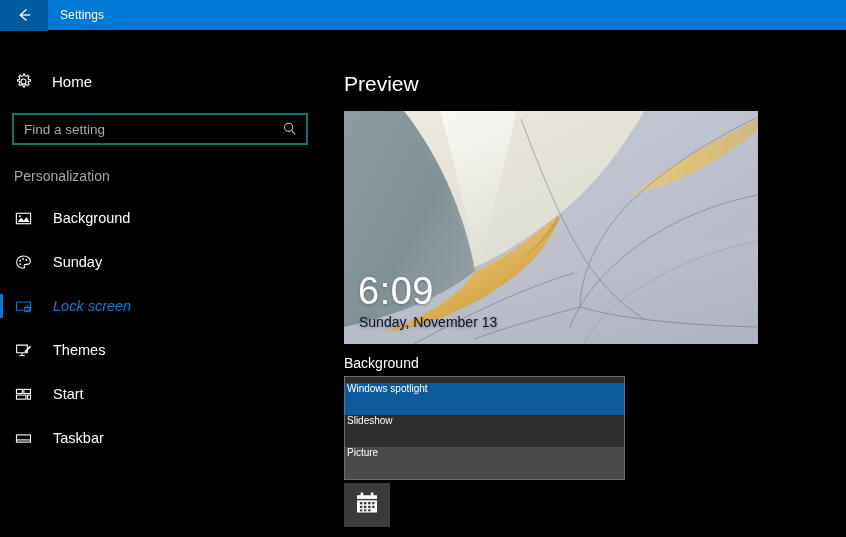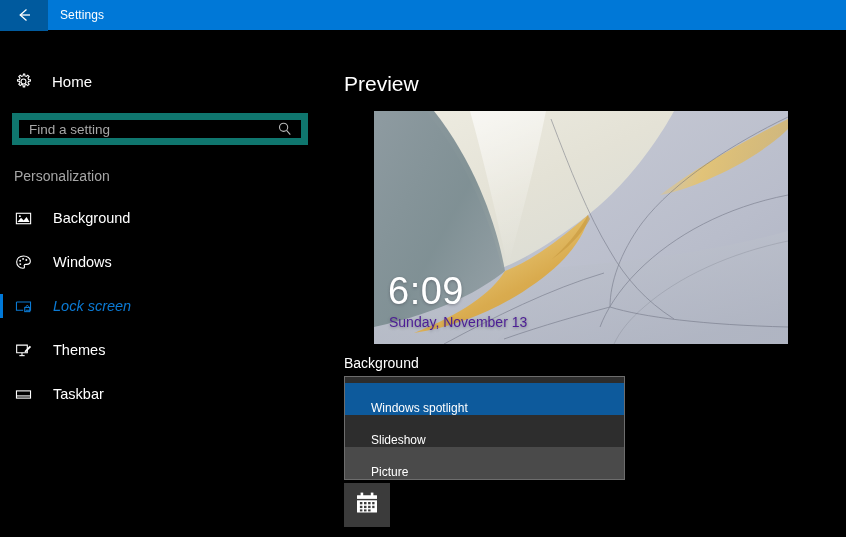--- a/index.html
+++ b/index.html
@@ -65,21 +65,21 @@
   .home-row .ico { width: 30px; display: flex; align-items: center; }
   .home-label {
     color: #ffffff;
     font-size: 15px;
     margin-left: 8px;
   }
 
   .search-wrap {
     margin: 14px 0 0 12px;
     width: 296px; height: 32px;
-    border: 7px solid #0f766e;
+    border: 2px solid #0f766e;
     background: #000000;
     display: flex;
     align-items: center;
     padding: 0 8px 0 10px;
     cursor: text;
   }
   .search-input {
     flex: 1;
     background: transparent;
     border: none;
@@ -141,37 +141,36 @@
   }
 
   
   .preview {
     position: relative;
     margin-top: 15px;
     width: 414px; height: 233px;
     overflow: hidden;
     background: #b6bac4;
     cursor: default;
-    margin-left: 30px;
   }
   .preview svg { position: absolute; left: 0; top: 0; display: block; }
   .lock-clock {
     position: absolute;
     left: 14px; bottom: 34px;
     color: #ffffff;
     font-size: 38px;
     font-weight: 300;
     line-height: 1;
     letter-spacing: .5px;
     text-shadow: 0 1px 3px rgba(60,60,70,.45);
   }
   .lock-date {
     position: absolute;
     left: 15px; bottom: 14px;
-    color: #4c1d95;
+    color: #0f172a;
     font-size: 14px;
     font-weight: 400;
     text-shadow: 0 1px 3px rgba(60,60,70,.45);
   }
 
   .section-label {
     color: #ffffff;
     font-size: 14px;
     margin-top: 11px;
   }
@@ -180,24 +179,24 @@
   .dropdown {
     margin-top: 5px;
     width: 281px;
     border: 1px solid #6d6d6d;
     background: #2d2d2d;
     padding-top: 6px;
   }
   .dd-item {
     height: 32px;
     display: flex;
-    align-items: flex-end;
-    padding-left: 26px;
-    color: #ffffff;
-    font-size: 12px;
+    align-items: flex-start;
+    padding-left: 2px;
+    color: #ffffff;
+    font-size: 10px;
     cursor: pointer;
   }
   .dd-item.selected { background: #0d5a9c; }
   .dd-item.hover { background: #4a4a4a; }
 
   .cal-tile {
     margin-top: 3px;
     width: 46px; height: 44px;
     background: #3b3b3b;
     display: flex;
@@ -274,21 +273,21 @@
             <path d="M10 3.1 C5.8 3.1 2.8 5.9 2.8 9.6 C2.8 13.2 5.6 16.1 9.3 16.1
                      C10.6 16.1 11.1 15.4 11.1 14.7 C11.1 14.1 10.7 13.7 10.7 13.1
                      C10.7 12.4 11.3 12.0 12.0 12.0 L13.5 12.0 C15.6 12.0 17.2 10.5 17.2 8.5
                      C17.2 5.5 14.0 3.1 10 3.1 Z" fill="none" stroke="#ffffff" stroke-width="1.15"></path>
             <circle cx="6.5" cy="8.1" r="1.0" fill="#ffffff"></circle>
             <circle cx="9.6" cy="6.2" r="1.0" fill="#ffffff"></circle>
             <circle cx="13.0" cy="7.3" r="1.0" fill="#ffffff"></circle>
             <circle cx="6.6" cy="11.7" r="1.0" fill="#ffffff"></circle>
           </svg>
         </span>
-        <span class="nav-label">Windows</span>
+        <span class="nav-label">Sunday</span>
       </div>
 
       <div class="nav-item selected">
         <span class="accent"></span>
         <span class="ico">
           <svg width="19" height="19" viewBox="0 0 20 20">
             <path d="M2.6 5.2 L17.4 5.2 L17.4 14.0 L12.4 14.0" fill="none" stroke="#0b7ad4" stroke-width="1.15"></path>
             <path d="M2.6 5.2 L2.6 14.0 L9.6 14.0" fill="none" stroke="#0b7ad4" stroke-width="1.15"></path>
             <rect x="11.3" y="11.0" width="5.3" height="4.4" fill="none" stroke="#0b7ad4" stroke-width="1.15"></rect>
             <path d="M12.8 11.0 L12.8 9.8 A1.25 1.25 0 0 1 15.2 9.8 L15.2 11.0" fill="none" stroke="#0b7ad4" stroke-width="1.05"></path>
@@ -303,20 +302,32 @@
           <svg width="19" height="19" viewBox="0 0 20 20">
             <path d="M2.8 4.3 L14.0 4.3 L14.0 12.4 L2.8 12.4 Z" fill="none" stroke="#ffffff" stroke-width="1.15"></path>
             <line x1="8.4" y1="12.4" x2="8.4" y2="15.2" stroke="#ffffff" stroke-width="1.15"></line>
             <line x1="5.6" y1="15.4" x2="11.2" y2="15.4" stroke="#ffffff" stroke-width="1.15"></line>
             <path d="M11.0 10.9 L16.6 5.0 L18.0 6.4 L12.3 12.1 Z" fill="#ffffff"></path>
           </svg>
         </span>
         <span class="nav-label">Themes</span>
       </div>
 
+      <div class="nav-item">
+        <span class="accent"></span>
+        <span class="ico">
+          <svg width="19" height="19" viewBox="0 0 20 20">
+            <rect x="2.6" y="4.6" width="6.2" height="4.3" fill="none" stroke="#ffffff" stroke-width="1.15"></rect>
+            <rect x="10.4" y="4.6" width="6.9" height="4.3" fill="none" stroke="#ffffff" stroke-width="1.15"></rect>
+            <rect x="2.6" y="10.6" width="10.0" height="4.3" fill="none" stroke="#ffffff" stroke-width="1.15"></rect>
+            <rect x="14.2" y="10.6" width="3.1" height="4.3" fill="none" stroke="#ffffff" stroke-width="1.15"></rect>
+          </svg>
+        </span>
+        <span class="nav-label">Start</span>
+      </div>
 
       <div class="nav-item">
         <span class="accent"></span>
         <span class="ico">
           <svg width="19" height="19" viewBox="0 0 20 20">
             <rect x="2.6" y="6.2" width="14.8" height="7.6" fill="none" stroke="#ffffff" stroke-width="1.15"></rect>
             <line x1="2.6" y1="11.5" x2="17.4" y2="11.5" stroke="#ffffff" stroke-width="1.15"></line>
           </svg>
         </span>
         <span class="nav-label">Taskbar</span>

